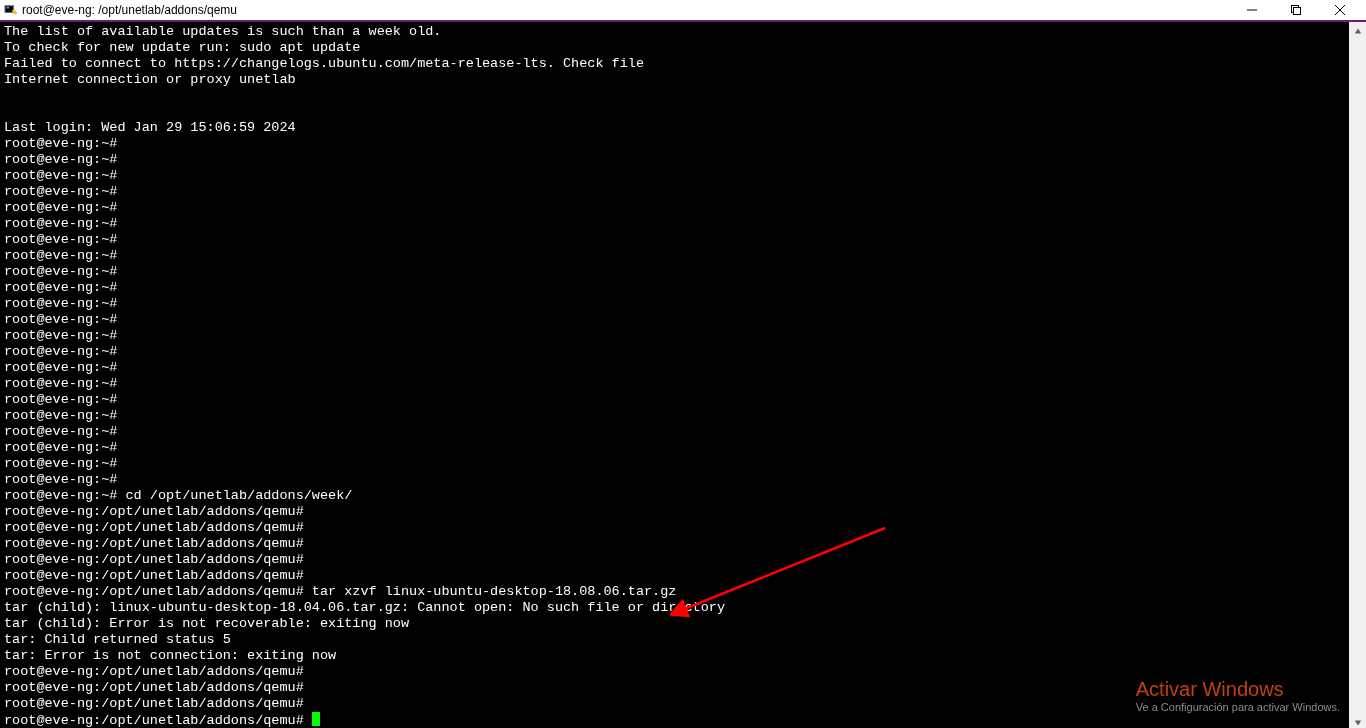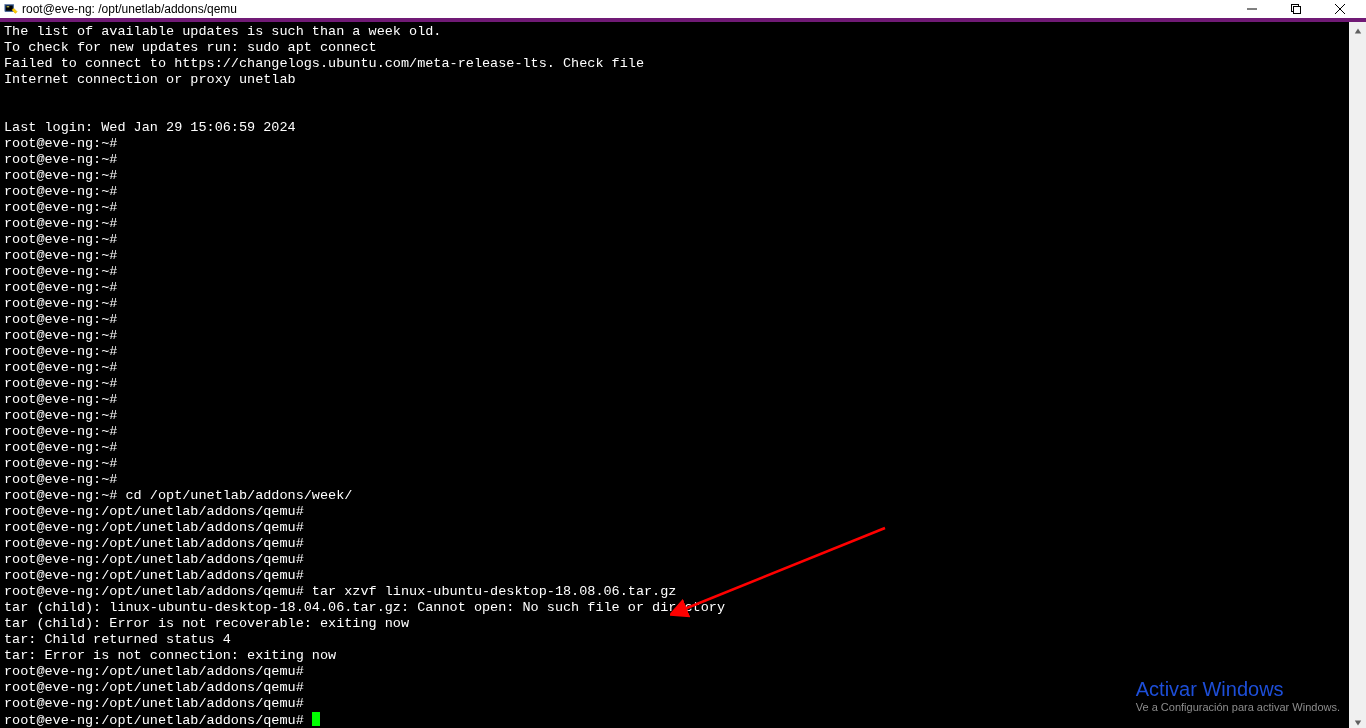--- a/index.html
+++ b/index.html
@@ -3,21 +3,21 @@
 <meta charset="utf-8">
 <style>
   * { margin: 0; padding: 0; box-sizing: border-box; }
   html, body { width: 1366px; height: 728px; overflow: hidden; font-family: sans-serif; }
   body { background: #ffffff; }
 
   .window { width: 1366px; height: 728px; display: flex; flex-direction: column; }
 
   
   .titlebar {
-    height: 22px; background: #ffffff; border-bottom: 4px solid #701a75;
+    height: 22px; background: #ffffff; border-bottom: 2px solid #701a75;
     display: flex; align-items: center; padding: 0 4px; font-size: 12px;
     color: #000;
   }
   .titlebar .app-icon { width: 14px; height: 14px; margin-right: 4px; }
   .titlebar .title { flex: 0 0 auto; }
   .titlebar .spacer { flex: 1 1 auto; }
   .titlebar .win-btn { width: 44px; height: 22px; display: flex; align-items: center; justify-content: center; }
   .titlebar .win-btn svg { width: 10px; height: 10px; stroke: #000; fill: none; stroke-width: 1; }
 
   
@@ -42,21 +42,21 @@
   
   .anno-arrow {
     position: absolute; left: 670px; top: 500px; pointer-events: none;
   }
 
   
   .watermark {
     position: absolute; right: 26px; bottom: 18px; color: #8c8c8c;
     font-family: "Segoe UI", sans-serif; text-align: left; pointer-events: none;
   }
-  .watermark .wm-title { font-size: 20px; font-weight: 400; color: #1d4ed8; }
+  .watermark .wm-title { font-size: 20px; font-weight: 400; color: #c2410c; }
   .watermark .wm-sub { font-size: 11px; color: #8c8c8c; }
 </style>
 </head>
 <body>
 
 <div class="window">
 
   <div class="titlebar">
     <span class="app-icon">
       <svg viewBox="0 0 16 16">
@@ -83,21 +83,21 @@
     <span class="win-btn">
       <svg viewBox="0 0 10 10">
           <line x1="0" y1="0" x2="10" y2="10"></line>
           <line x1="10" y1="0" x2="0" y2="10"></line>
         </svg>
     </span>
   </div>
 
   <div class="term-wrap">
     <div class="term" id="term"><span>The list of available updates is such than a week old.</span>
-<span>To check for new updates run: sudo apt connect</span>
+<span>To check for new update run: sudo apt update</span>
 <span>Failed to connect to https://changelogs.ubuntu.com/meta-release-lts. Check file</span>
 <span>Internet connection or proxy unetlab</span>
 <span></span>
 <span></span>
 <span>Last login: Wed Jan 29 15:06:59 2024</span>
 <span>root@eve-ng:~#</span>
 <span>root@eve-ng:~#</span>
 <span>root@eve-ng:~#</span>
 <span>root@eve-ng:~#</span>
 <span>root@eve-ng:~#</span>
@@ -120,21 +120,21 @@
 <span>root@eve-ng:~#</span>
 <span>root@eve-ng:~# cd /opt/unetlab/addons/week/</span>
 <span>root@eve-ng:/opt/unetlab/addons/qemu#</span>
 <span>root@eve-ng:/opt/unetlab/addons/qemu#</span>
 <span>root@eve-ng:/opt/unetlab/addons/qemu#</span>
 <span>root@eve-ng:/opt/unetlab/addons/qemu#</span>
 <span>root@eve-ng:/opt/unetlab/addons/qemu#</span>
 <span>root@eve-ng:/opt/unetlab/addons/qemu# tar xzvf linux-ubuntu-desktop-18.08.06.tar.gz</span>
 <span>tar (child): linux-ubuntu-desktop-18.04.06.tar.gz: Cannot open: No such file or directory</span>
 <span>tar (child): Error is not recoverable: exiting now</span>
-<span>tar: Child returned status 4</span>
+<span>tar: Child returned status 5</span>
 <span>tar: Error is not connection: exiting now</span>
 <span>root@eve-ng:/opt/unetlab/addons/qemu#</span>
 <span>root@eve-ng:/opt/unetlab/addons/qemu#</span>
 <span>root@eve-ng:/opt/unetlab/addons/qemu#</span>
 <span>root@eve-ng:/opt/unetlab/addons/qemu# </span><span class="cursor"></span></div>
 
     <div class="scrollbar">
       <div class="arrow">
         <svg viewBox="0 0 10 10">
             <path d="M5 2 L9 8 L1 8 Z"></path>

